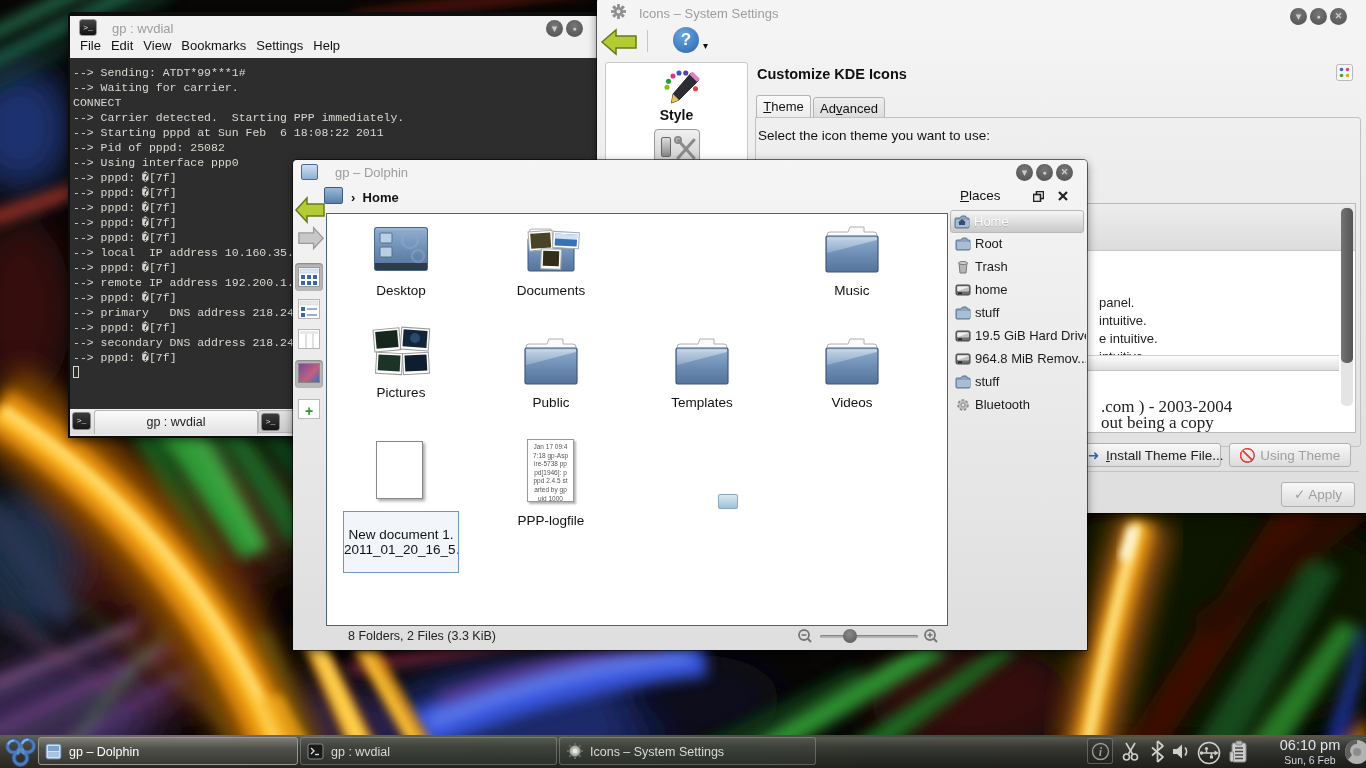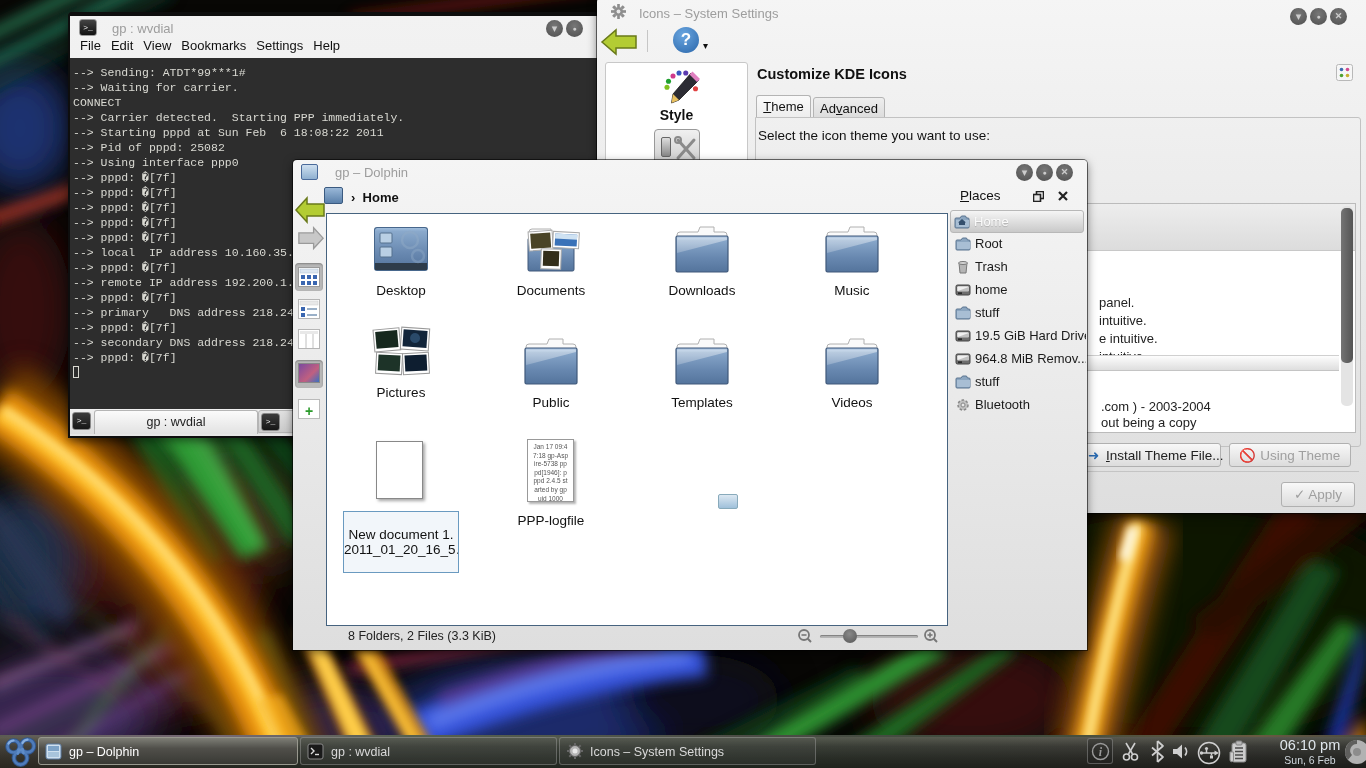--- a/index.html
+++ b/index.html
@@ -300,21 +300,21 @@
       <circle cx="11.5" cy="11.5" r="1.8" fill="#c8b030"></circle>
     </svg>
   <div class="tab" style="left:159px;top:97px;width:55px;background:linear-gradient(#fafafa,#ededed);border-bottom:1px solid #ededed;"><span style="text-decoration:underline">T</span>heme</div>
   <div class="tab" style="left:216px;top:99px;width:72px;height:21px;">Ad<span style="text-decoration:underline">v</span>anced</div>
   <div style="position:absolute;left:158px;right:8px;top:119px;bottom:66px;border:1px solid #c2c2c2;border-radius:0 3px 3px 3px;"></div>
   <div class="seltext">Select the icon theme you want to use:</div>
   <div class="listbox">
     <div style="position:absolute;left:0;right:0;top:0;height:47px;background:linear-gradient(#ededed,#dcdcdc);border-bottom:1px solid #c8c8c8;"></div>
     <div style="position:absolute;left:335px;top:90px;font-size:13px;color:#222;line-height:18px;">panel.<br>intuitive.<br>e intuitive.<br>intuitive.</div>
     <div style="position:absolute;left:2px;right:16px;top:151px;height:16px;background:linear-gradient(#fdfdfd,#dedede);border-top:1px solid #d0d0d0;border-bottom:1px solid #c4c4c4;"></div>
-    <div style="position:absolute;left:337px;top:195px;font-size:13px;color:#222;line-height:16px;">.com ) - 2003-2004<br>out being a copy</div>
+    <div style="position:absolute;left:337px;top:195px;font-size:17px;color:#222;line-height:16px;font-family:Liberation Serif, serif;">.com ) - 2003-2004<br>out being a copy</div>
     <div style="position:absolute;right:2px;top:2px;width:12px;height:200px;background:#e4e4e4;border-radius:5px;"></div>
     <div style="position:absolute;right:2px;top:4px;width:12px;height:155px;background:linear-gradient(90deg,#747474,#545454);border-radius:5px;"></div>
   </div>
   <div class="btn" style="left:468px;top:445px;width:156px;height:24px;line-height:23px;text-align:left;white-space:nowrap;">
       <span style="position:absolute;left:22px;color:#2a6ab0">➜</span>
       <span style="position:absolute;left:40px;white-space:nowrap;"><span style="text-decoration:underline">I</span>nstall Theme File...</span>
     </div>
   <div class="btn dis" style="left:632px;top:445px;width:122px;height:24px;line-height:23px;">🚫 Using Theme</div>
   <div style="position:absolute;left:10px;right:10px;top:473px;height:1px;background:#c4c4c4;"></div>
   <div class="btn dis" style="left:684px;top:484px;width:74px;height:25px;line-height:24px;">✓ Apply</div>
@@ -399,23 +399,20 @@
     <g transform="rotate(3 44 16)">
             <rect x="32" y="9" width="26" height="16" fill="#fff" stroke="#aaa"></rect>
             <rect x="34" y="11" width="22" height="12" fill="#3a72b8"></rect>
             <rect x="34" y="11" width="22" height="5" fill="#cfe2f2"></rect>
           </g>
     <g transform="rotate(2 30 36)">
             <rect x="20" y="26" width="20" height="20" fill="#fff" stroke="#aaa"></rect>
             <rect x="22" y="28" width="16" height="15" fill="#332e1a"></rect>
           </g>
     </svg><div class="dlabel">Documents</div></div>
-  <div class="ditem" style="left:317px;top:9px;"><svg width="60" height="52" viewBox="0 0 60 52">
-          <use href="#foldericon"></use>
-        </svg><div class="dlabel">Downloads</div></div>
   <div class="ditem" style="left:467px;top:9px;"><svg width="60" height="52" viewBox="0 0 60 52">
           <use href="#foldericon"></use>
         </svg><div class="dlabel">Music</div></div>
   <div class="ditem" style="left:16px;top:109px;"><svg width="62" height="54" viewBox="0 0 62 54">
     <g transform="rotate(-5 16 18)">
             <rect x="4" y="6" width="26" height="22" fill="#fff" stroke="#999"></rect>
             <rect x="6" y="8" width="22" height="17" fill="#16281e"></rect>
           </g>
     <g transform="rotate(4 44 16)">
             <rect x="31" y="5" width="28" height="22" fill="#fff" stroke="#999"></rect>

